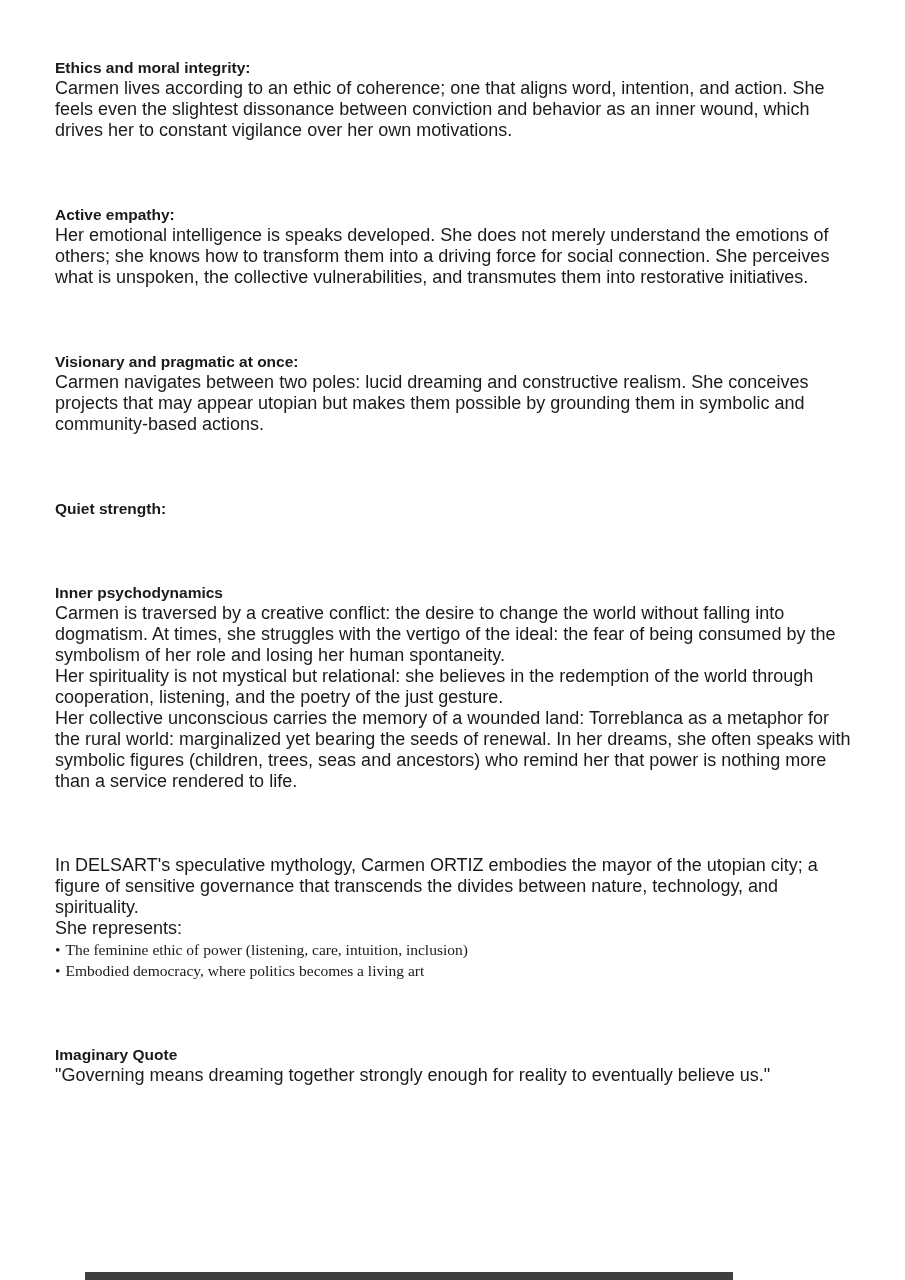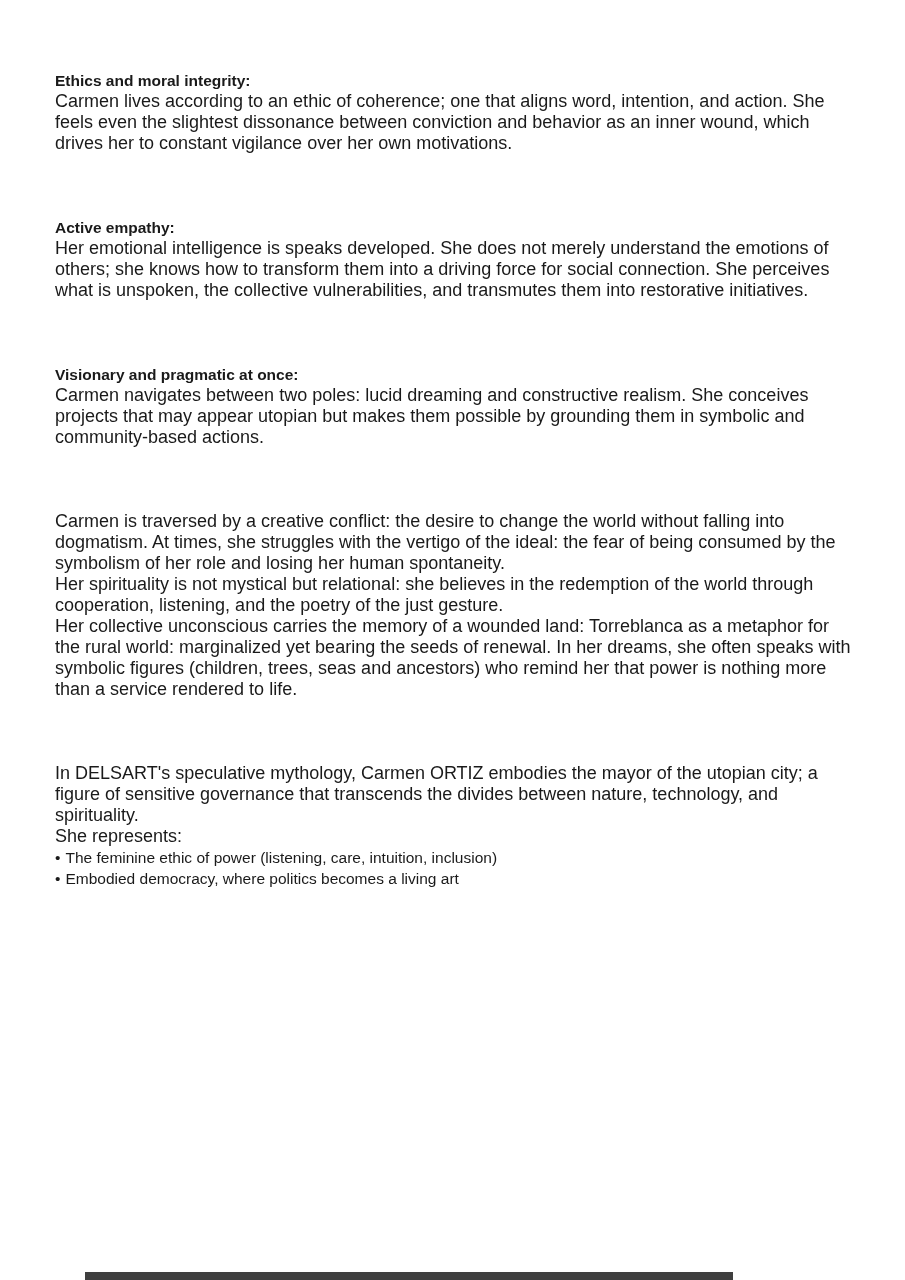--- a/index.html
+++ b/index.html
@@ -9,39 +9,40 @@
   body {
     width: 905px;
     height: 1280px;
     position: relative;
     overflow: hidden;
     font-family: "Liberation Sans", "DejaVu Sans", sans-serif;
     color: #1a1a1a;
   }
   .page {
     position: absolute;
-    top: 70px;
+    top: 57px;
     left: 55px;
     width: 797px;
   }
   .doc-section {
     margin-bottom: 63px;
   }
   .section-heading {
     font-size: 15.5px;
     font-weight: bold;
     line-height: 21px;
   }
   .paragraph {
     font-size: 18px;
     line-height: 21px;
   }
   .bullet-row {
     font-size: 15.5px;
     line-height: 21px;
+    font-family: Liberation Serif, serif;
   }
   .bullet-glyph {
     margin-right: 5px;
   }
   .page-break-bar {
     position: absolute;
     left: 85px;
     bottom: 0;
     width: 648px;
     height: 8px;
@@ -62,31 +63,37 @@
     <div class="section-heading">Active empathy:</div>
     <div class="paragraph">Her emotional intelligence is speaks developed. She does not merely understand the emotions of others; she knows how to transform them into a driving force for social connection. She perceives what is unspoken, the collective vulnerabilities, and transmutes them into restorative initiatives.</div>
   </div>
 
   <div class="doc-section">
     <div class="section-heading">Visionary and pragmatic at once:</div>
     <div class="paragraph">Carmen navigates between two poles: lucid dreaming and constructive realism. She conceives projects that may appear utopian but makes them possible by grounding them in symbolic and community-based actions.</div>
   </div>
 
   <div class="doc-section">
+    <div class="section-heading">Quiet strength:</div>
   </div>
 
   <div class="doc-section">
+    <div class="section-heading">Inner psychodynamics</div>
     <div class="paragraph">Carmen is traversed by a creative conflict: the desire to change the world without falling into dogmatism. At times, she struggles with the vertigo of the ideal: the fear of being consumed by the symbolism of her role and losing her human spontaneity.</div>
     <div class="paragraph">Her spirituality is not mystical but relational: she believes in the redemption of the world through cooperation, listening, and the poetry of the just gesture.</div>
     <div class="paragraph">Her collective unconscious carries the memory of a wounded land: Torreblanca as a metaphor for the rural world: marginalized yet bearing the seeds of renewal. In her dreams, she often speaks with symbolic figures (children, trees, seas and ancestors) who remind her that power is nothing more than a service rendered to life.</div>
   </div>
 
   <div class="doc-section">
     <div class="paragraph">In DELSART's speculative mythology, Carmen ORTIZ embodies the mayor of the utopian city; a figure of sensitive governance that transcends the divides between nature, technology, and spirituality.</div>
     <div class="paragraph">She represents:</div>
     <div class="bullet-row"><span class="bullet-glyph">•</span><span>The feminine ethic of power (listening, care, intuition, inclusion)</span></div>
     <div class="bullet-row"><span class="bullet-glyph">•</span><span>Embodied democracy, where politics becomes a living art</span></div>
   </div>
 
+  <div class="doc-section">
+    <div class="section-heading">Imaginary Quote</div>
+    <div class="paragraph">"Governing means dreaming together strongly enough for reality to eventually believe us."</div>
+  </div>
 
 </div>
 
 <div class="page-break-bar"></div>
 
 </body></html>

